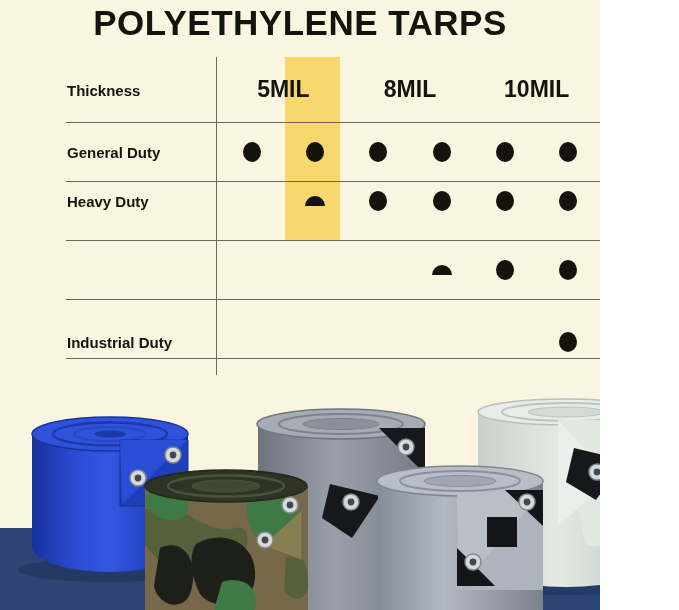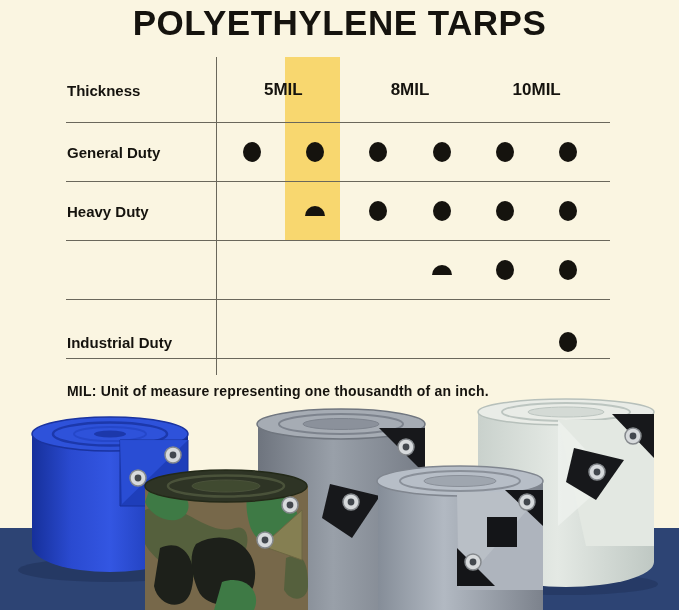--- a/index.html
+++ b/index.html
@@ -1,17 +1,17 @@
 <!DOCTYPE html>
 <html><head>
 <meta charset="utf-8">
 <style>
   html,body{margin:0;padding:0;background:#ffffff;}
   .poster{
-    position:relative;width:679px;height:610px;overflow:hidden;
+    position:relative;width:600px;height:610px;overflow:hidden;
     background:var(--c-background,#FAF5E1);
     color:var(--c-ink,#15130E);
     font-family:"Liberation Sans",sans-serif;
   }
   .title{
     position:absolute;top:3px;left:0;width:100%;margin:0;
     text-align:center;font-size:35px;font-weight:800;letter-spacing:.5px;
   }
   .highlight{
     position:absolute;left:285px;top:57px;width:55px;height:183px;
@@ -19,21 +19,21 @@
   }
   .vline{position:absolute;left:216px;top:57px;width:1px;height:318px;background:#6a675b;}
   .hline{position:absolute;left:66px;width:544px;height:1px;background:#6a675b;}
   .trow{position:absolute;left:0;width:679px;}
   .row-label{
     position:absolute;left:67px;top:50%;transform:translateY(-50%);
     font-size:15px;font-weight:700;white-space:nowrap;
   }
   .cells{position:absolute;left:220px;top:0;width:380px;height:100%;display:flex;}
   .cell{flex:1;display:flex;align-items:center;justify-content:center;
-        font-size:17px;font-weight:700;}
+        font-size:23px;font-weight:700;}
   .dot{width:18px;height:20px;border-radius:50%;background:var(--c-ink,#15130E);}
   .dot-half{width:20px;height:10px;border-radius:20px 20px 0 0 / 20px 20px 0 0;
             background:var(--c-ink,#15130E);}
   .note{
     position:absolute;left:67px;top:383px;margin:0;
     font-size:14px;font-weight:700;letter-spacing:.2px;
   }
   .band{position:absolute;left:0;bottom:0;width:679px;height:82px;background:var(--c-band,#2D4474);}
   .tarps{position:absolute;left:0;top:398px;width:679px;height:212px;}
 </style>
@@ -79,21 +79,21 @@
           </span>
           <span class="cell">
             <span class="dot"></span>
           </span>
           <span class="cell">
             <span class="dot"></span>
           </span>
         </div>
     </div>
 
-    <div class="trow" style="top:181px;height:59px">
+    <div class="trow" style="top:171px;height:59px">
       <span class="row-label">Heavy Duty</span>
       <div class="cells">
           <span class="cell"></span>
           <span class="cell">
             <span class="dot-half"></span>
           </span>
           <span class="cell">
             <span class="dot"></span>
           </span>
           <span class="cell">
@@ -133,21 +133,20 @@
           <span class="cell"></span>
           <span class="cell"></span>
           <span class="cell"></span>
           <span class="cell">
             <span class="dot"></span>
           </span>
         </div>
     </div>
   </div>
 
-  <p class="note">MIL: Unit of measure representing one thousandth of an inch.</p>
 
   <div class="band"></div>
 
   <svg class="tarps" viewBox="0 0 679 212" aria-hidden="true">
     <defs>
       <linearGradient id="gBlue" x1="0" y1="0" x2="1" y2="0">
         <stop offset="0" stop-color="#16309b"></stop>
           <stop offset=".25" stop-color="#2a4ad0"></stop>
         <stop offset=".5" stop-color="#3356e2"></stop>
           <stop offset=".78" stop-color="#2140bd"></stop>

